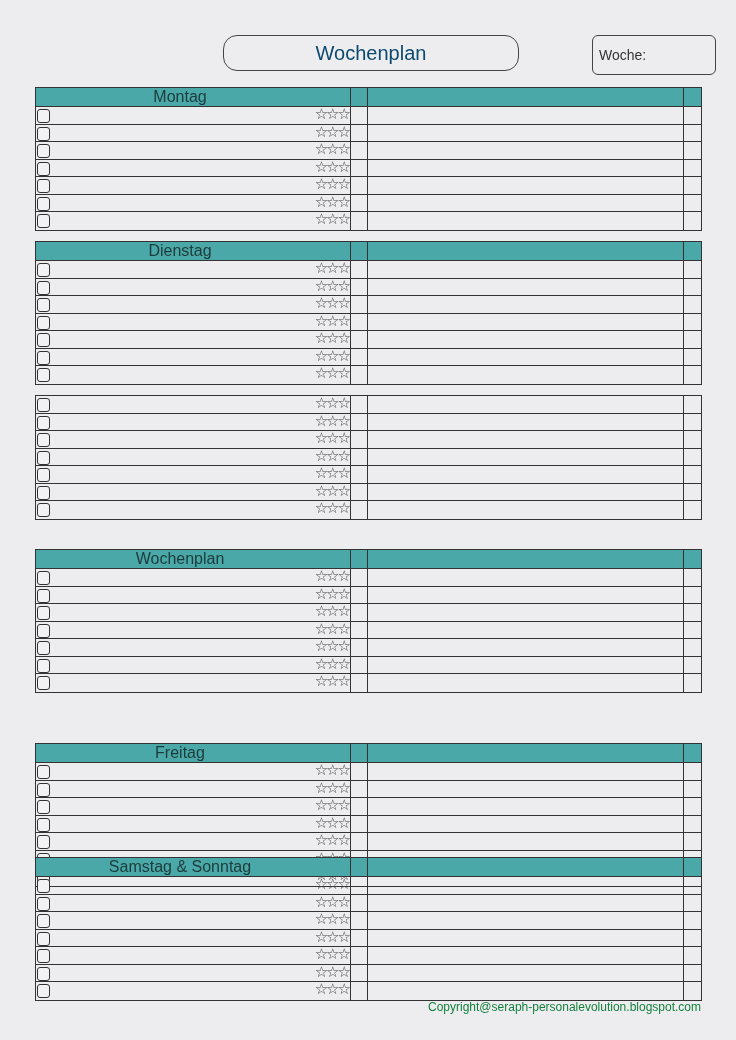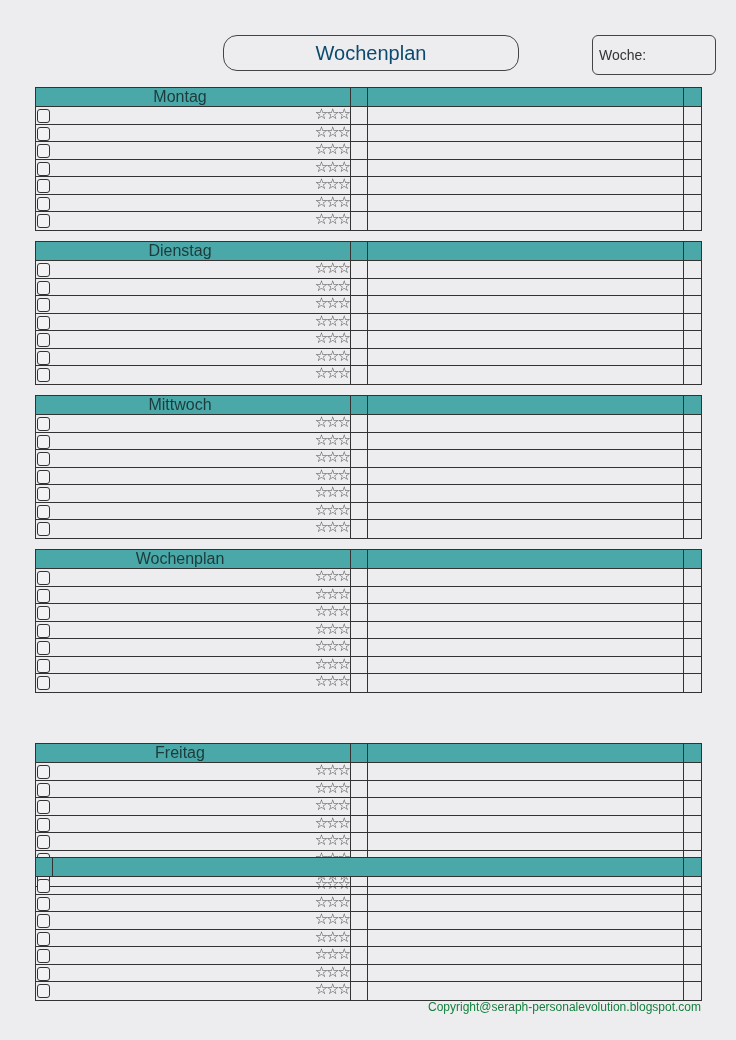--- a/index.html
+++ b/index.html
@@ -162,26 +162,20 @@
       <div class="c1">
         <span class="cb"></span>
         <span class="stars">☆☆☆</span>
       </div>
       <div class="c2"></div>
       <div class="c3"></div>
       <div class="c4"></div>
     </div>
     </div>
     <div class="section" style="top: 395px;">
-      <div class="hdr">
-    <div class="c1">Mittwoch</div>
-    <div class="c2"></div>
-    <div class="c3"></div>
-    <div class="c4"></div>
-      </div>
       <div class="row">
       <div class="c1">
         <span class="cb"></span>
         <span class="stars">☆☆☆</span>
       </div>
       <div class="c2"></div>
       <div class="c3"></div>
       <div class="c4"></div>
     </div>
       <div class="row">
@@ -376,20 +370,21 @@
         <span class="cb"></span>
         <span class="stars">☆☆☆</span>
       </div>
       <div class="c2"></div>
       <div class="c3"></div>
       <div class="c4"></div>
     </div>
     </div>
     <div class="section" style="top: 857px;">
       <div class="hdr">
+    <div class="c1">Samstag &amp; Sonntag</div>
     <div class="c2"></div>
     <div class="c3"></div>
     <div class="c4"></div>
       </div>
       <div class="row">
       <div class="c1">
         <span class="cb"></span>
         <span class="stars">☆☆☆</span>
       </div>
       <div class="c2"></div>

